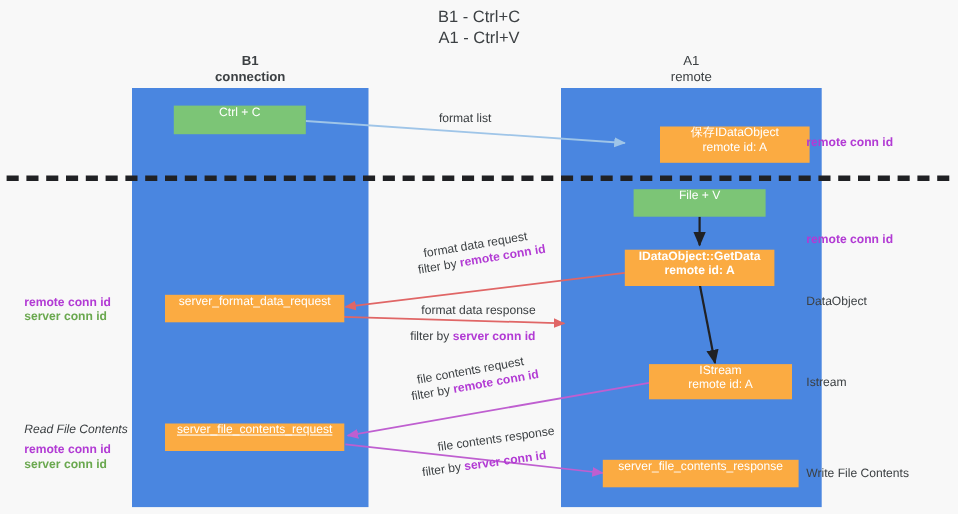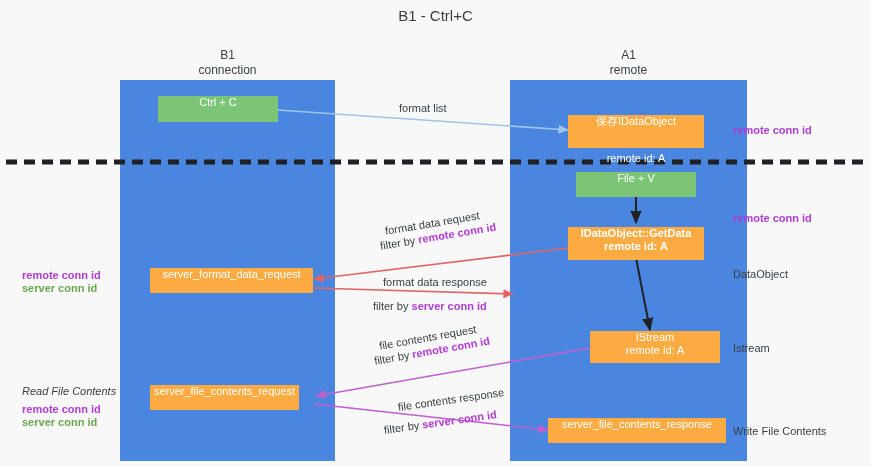--- a/index.html
+++ b/index.html
@@ -44,23 +44,24 @@
   .rot-c{transform:rotate(-10deg);transform-origin:left top;}
   .rot-d{transform:rotate(-8deg);transform-origin:left top;}
 </style>
 </head>
 <body>
 
 <div class="canvas">
 
   <div class="title">
     <div>B1 - Ctrl+C</div>
+    <div>A1 - Ctrl+V</div>
   </div>
 
-  <div class="colhead" style="left:120px;top:48px;width:215px;">
+  <div class="colhead" style="left:120px;top:48px;width:215px;font-weight:bold;">
     <div>B1</div>
     <div>connection</div>
   </div>
   <div class="colhead" style="left:510px;top:48px;width:237px;">
     <div>A1</div>
     <div>remote</div>
   </div>
 
   <div class="lane" style="left:120px;top:80px;width:215px;height:381px;"></div>
   <div class="lane" style="left:510px;top:80px;width:237px;height:381px;"></div>
@@ -95,21 +96,21 @@
 
     <path d="M590,348 L316,396" stroke="#bf5fd0" stroke-width="1.6" fill="none" marker-end="url(#ar-mag)"></path>
 
     <path d="M314,404 L548,430" stroke="#bf5fd0" stroke-width="1.6" fill="none" marker-end="url(#ar-mag)"></path>
   </svg>
 
   <div class="box green" style="left:158px;top:96px;width:120px;height:26px;">
     <span>Ctrl + C</span>
   </div>
 
-  <div class="box orange" style="left:568px;top:115px;width:136px;height:33px;gap:24px;">
+  <div class="box orange" style="left:600px;top:115px;width:136px;height:33px;">
     <span>保存IDataObject</span>
     <span>remote id: A</span>
   </div>
 
   <div class="box green" style="left:576px;top:172px;width:120px;height:25px;">
     <span>File + V</span>
   </div>
 
   <div class="box orange" style="left:568px;top:227px;width:136px;height:33px;font-weight:bold;">
     <span>IDataObject::GetData</span>
@@ -119,21 +120,21 @@
   <div class="box orange" style="left:150px;top:268px;width:163px;height:25px;">
     <span>server_format_data_request</span>
   </div>
 
 
   <div class="box orange" style="left:590px;top:331px;width:130px;height:32px;">
     <span>IStream</span>
     <span>remote id: A</span>
   </div>
 
-  <div class="box orange" style="left:150px;top:385px;width:149px;height:25px;">
+  <div class="box orange" style="left:150px;top:385px;width:163px;height:25px;text-decoration:underline;">
     <span>server_file_contents_request</span>
   </div>
 
   <div class="box orange" style="left:548px;top:418px;width:178px;height:25px;">
     <span>server_file_contents_response</span>
   </div>
 
   <div class="plain" style="left:399px;top:101px;">format list</div>
 
   <div class="flabel rot-a" style="left:384px;top:224px;">

